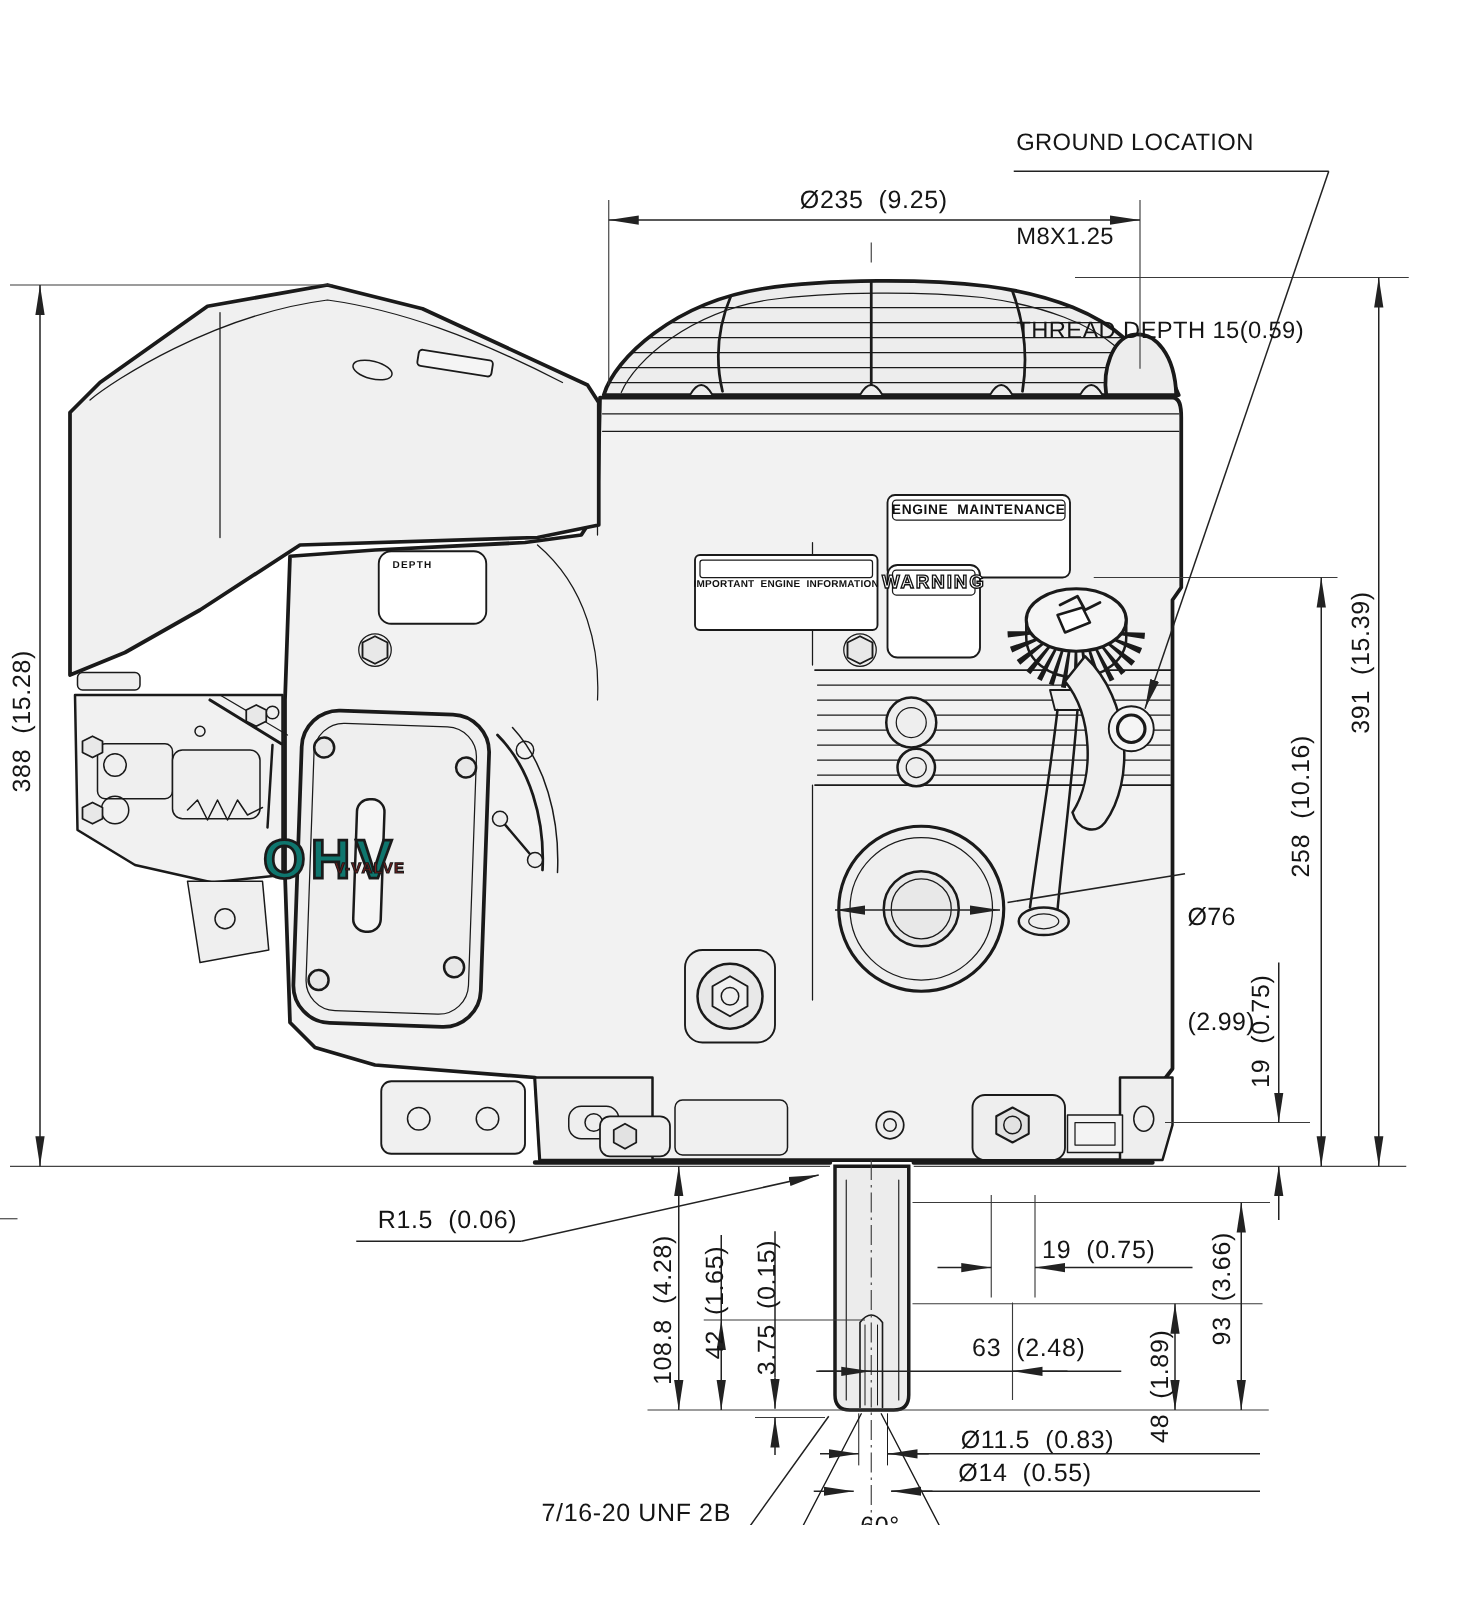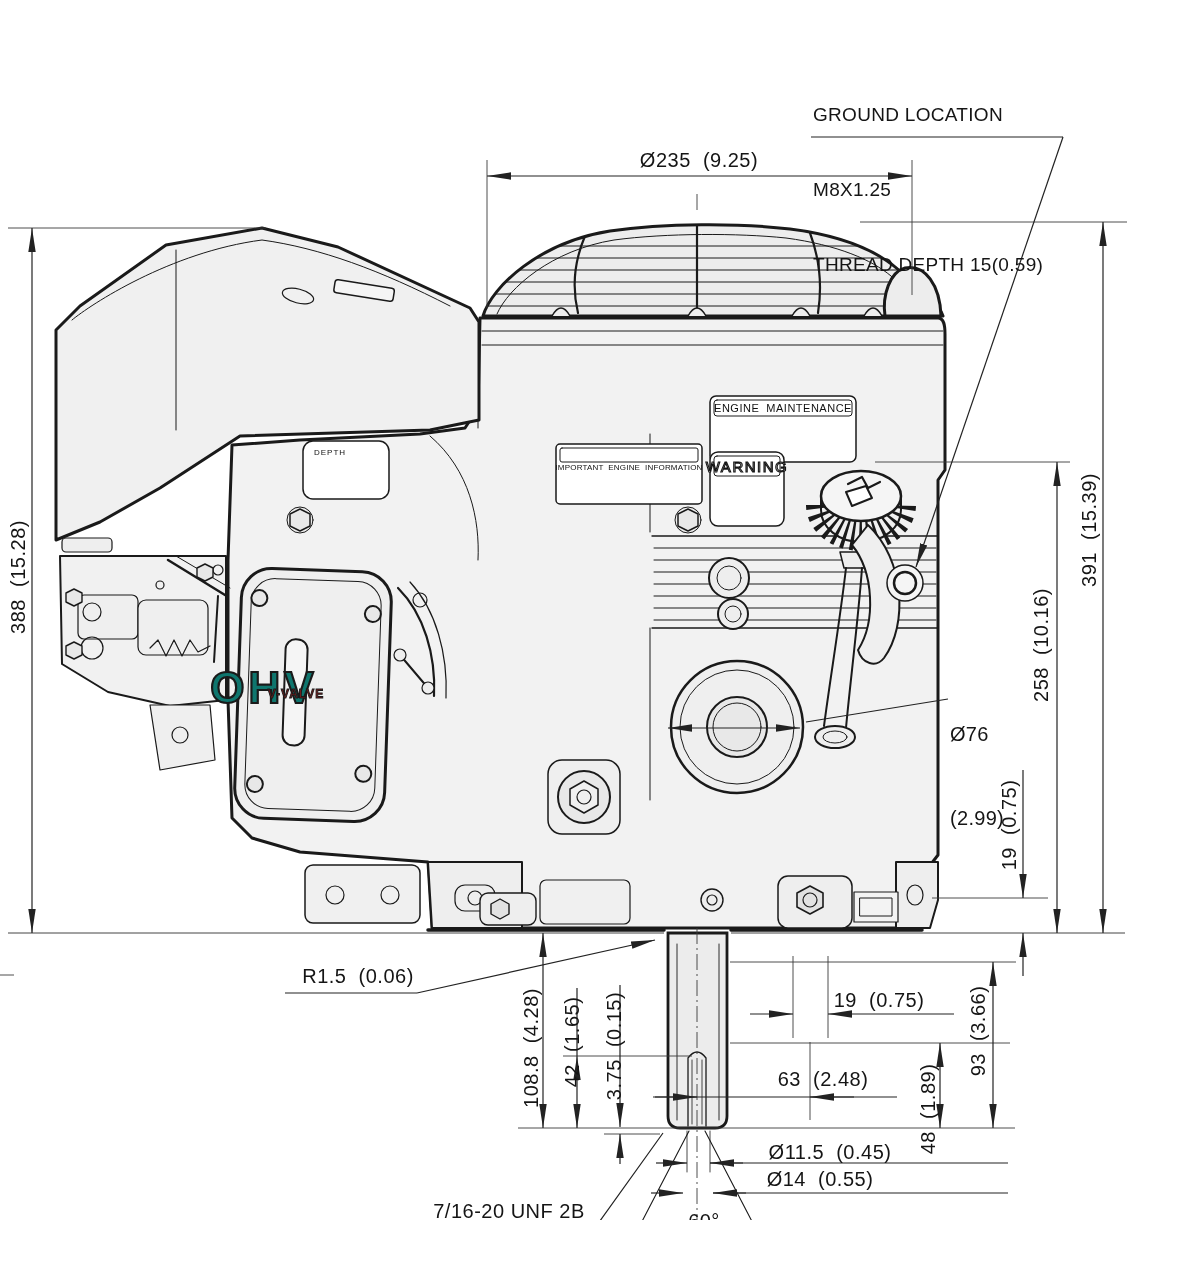--- a/index.html
+++ b/index.html
@@ -4,21 +4,21 @@
 <title>Drawing</title>
 <style>
   html,body{margin:0;padding:0;background:#fff;}
   #stage{position:relative;width:1180px;height:1220px;background:#ffffff;overflow:hidden;
          font-family:"Liberation Sans",sans-serif;color:#111;}
   #art{position:absolute;left:0;top:0;}
   .txt{position:absolute;white-space:pre;font-size:20px;letter-spacing:.5px;color:#151515;
        transform:translate(-50%,-50%);line-height:1;}
   .vert{transform:translate(-50%,-50%) rotate(-90deg);}
   .note{position:absolute;font-size:19px;line-height:25px;letter-spacing:.3px;color:#151515;white-space:pre;}
-  .lblbox{position:absolute;transform:translate(-50%,-50%);font-weight:normal;color:#111;
+  .lblbox{position:absolute;transform:translate(-50%,-50%);font-weight:bold;color:#111;
           white-space:pre;text-align:center;}
   .outline-big{font-size:44px;font-weight:bold;letter-spacing:4px;color:#0f766e;
                -webkit-text-stroke:2.2px #1a1a1a;}
   .outline-sm{font-size:12px;font-weight:bold;letter-spacing:1px;color:#7f1d1d;
               -webkit-text-stroke:0.9px #1a1a1a;}
   .warning{font-size:15px;letter-spacing:1.5px;color:#fff;-webkit-text-stroke:1.1px #111;}
   .maint{font-size:11px;letter-spacing:.5px;}
   .info{font-size:8px;letter-spacing:.2px;}
   .code{font-size:8px;letter-spacing:1px;}
   .dia76{transform:none;text-align:left;}
@@ -270,21 +270,21 @@
 </div>
 
 <div class="txt" style="left:358px;top:976px;">R1.5  (0.06)</div>
 <div class="txt vert" style="left:531px;top:1048px;">108.8  (4.28)</div>
 <div class="txt vert" style="left:572px;top:1042px;">42  (1.65)</div>
 <div class="txt vert" style="left:614px;top:1046px;">3.75  (0.15)</div>
 <div class="txt" style="left:879px;top:1000px;">19  (0.75)</div>
 <div class="txt" style="left:823px;top:1079px;">63  (2.48)</div>
 <div class="txt vert" style="left:978px;top:1031px;">93  (3.66)</div>
 <div class="txt vert" style="left:928px;top:1109px;">48  (1.89)</div>
-<div class="txt" style="left:830px;top:1152px;">Ø11.5  (0.45)</div>
+<div class="txt" style="left:830px;top:1152px;">Ø11.5  (0.83)</div>
 <div class="txt" style="left:820px;top:1179px;">Ø14  (0.55)</div>
 <div class="txt" style="left:509px;top:1211px;">7/16-20 UNF 2B</div>
 <div class="txt" style="left:704px;top:1221px;">60°</div>
 
 <div class="lblbox maint" style="left:783px;top:408px;">ENGINE  MAINTENANCE</div>
 <div class="lblbox info" style="left:629px;top:455px;margin-top:12px;">IMPORTANT  ENGINE  INFORMATION</div>
 <div class="lblbox warning" style="left:747px;top:466px;">WARNING</div>
 <div class="lblbox code" style="left:330px;top:452px;">DEPTH</div>
 <div class="lblbox outline-big vert" style="left:264px;top:688px;">OHV</div>
 <div class="lblbox outline-sm vert" style="left:296px;top:694px;">V-VALVE</div>

